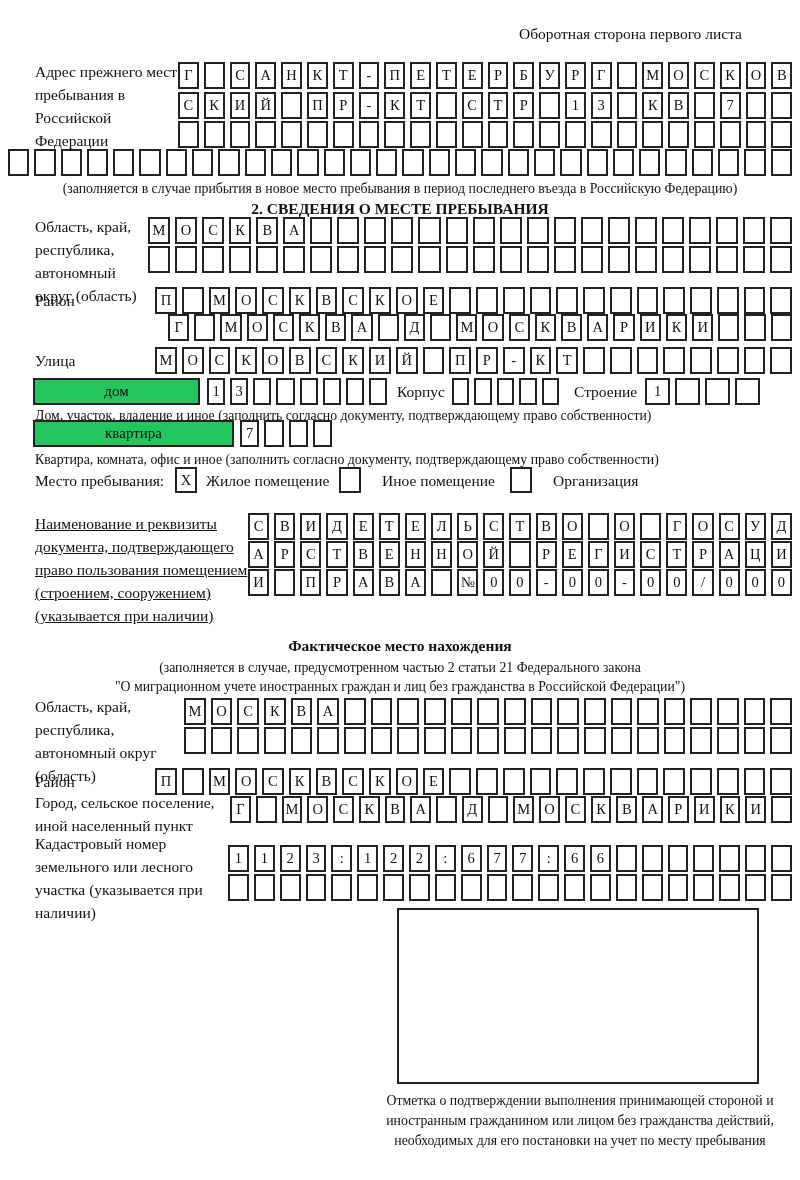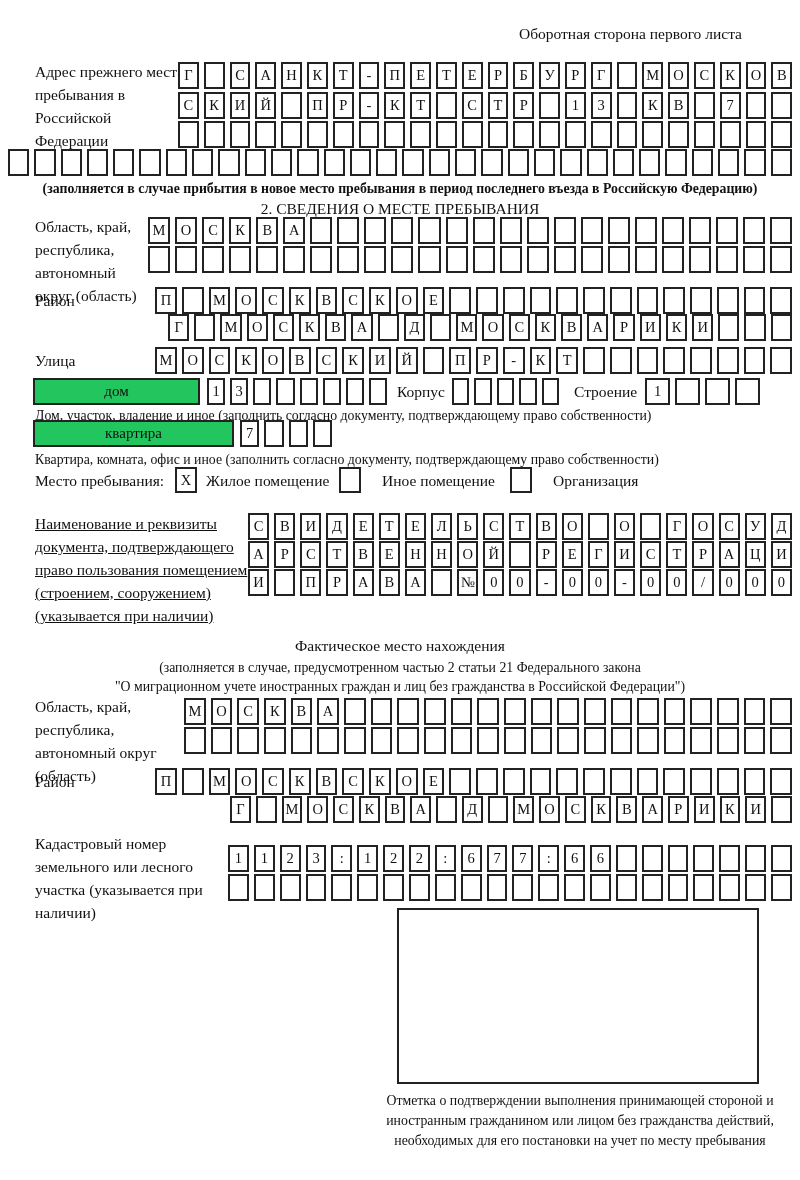--- a/index.html
+++ b/index.html
@@ -1,21 +1,21 @@
 <!DOCTYPE html>
 <html><head>
 <meta charset="utf-8">
 <style>
   html,body{margin:0;padding:0;background:#fff;}
   .page{position:relative;width:800px;height:1180px;background:#fff;
         font-family:"Liberation Serif","DejaVu Serif",serif;color:#111;overflow:hidden;}
   .lbl{position:absolute;font-size:15.5px;line-height:23px;}
   .cap{position:absolute;font-size:13.8px;line-height:19px;}
   .center{text-align:center;}
-  .bold{font-weight:normal;}
+  .bold{font-weight:bold;}
   .cellrow{position:absolute;display:flex;gap:5px;height:27px;}
   .cell{flex:1;height:27px;border:2px solid #222;box-sizing:border-box;background:#fff;
         display:flex;align-items:center;justify-content:center;font-size:14.5px;padding-bottom:1px;}
   .wbox{position:absolute;height:27px;border:2px solid #222;box-sizing:border-box;background:#22c55e;
         display:flex;align-items:center;justify-content:center;font-size:15px;}
   .cb{position:absolute;width:22px;height:26px;border:2px solid #222;box-sizing:border-box;
       display:flex;align-items:center;justify-content:center;font-size:14.5px;}
   .stamp{position:absolute;border:2px solid #222;box-sizing:border-box;background:#fff;}
 </style>
 </head>
@@ -129,21 +129,21 @@
       <span class="cell"></span>
       <span class="cell"></span>
       <span class="cell"></span>
       <span class="cell"></span>
       <span class="cell"></span>
       <span class="cell"></span>
       <span class="cell"></span>
       <span class="cell"></span>
       <span class="cell"></span>
     </div>
-  <div class="cap center" style="left:0;top:179px;width:800px;font-weight:bold;">(заполняется в случае прибытия в новое место пребывания в период последнего въезда в Российскую Федерацию)</div>
+  <div class="cap center" style="left:0;top:179px;width:800px;">(заполняется в случае прибытия в новое место пребывания в период последнего въезда в Российскую Федерацию)</div>
 
   <div class="lbl bold center" style="left:0;top:197px;width:800px;">2. СВЕДЕНИЯ О МЕСТЕ ПРЕБЫВАНИЯ</div>
 
   <div class="lbl" style="left:35px;top:215px;width:118px;">Область, край, республика, автономный округ (область)</div>
   <div class="cellrow" style="left:148px;top:217px;width:644px;">
       <span class="cell">М</span>
       <span class="cell">О</span>
       <span class="cell">С</span>
       <span class="cell">К</span>
       <span class="cell">В</span>
@@ -470,20 +470,21 @@
       <span class="cell"></span>
       <span class="cell"></span>
       <span class="cell"></span>
       <span class="cell"></span>
       <span class="cell"></span>
       <span class="cell"></span>
       <span class="cell"></span>
       <span class="cell"></span>
     </div>
 
+  <div class="lbl" style="left:35px;top:791px;width:195px;">Город, сельское поселение, иной населенный пункт</div>
   <div class="cellrow" style="left:230px;top:796px;width:562px;">
       <span class="cell">Г</span>
       <span class="cell"></span>
       <span class="cell">М</span>
       <span class="cell">О</span>
       <span class="cell">С</span>
       <span class="cell">К</span>
       <span class="cell">В</span>
       <span class="cell">А</span>
       <span class="cell"></span>

